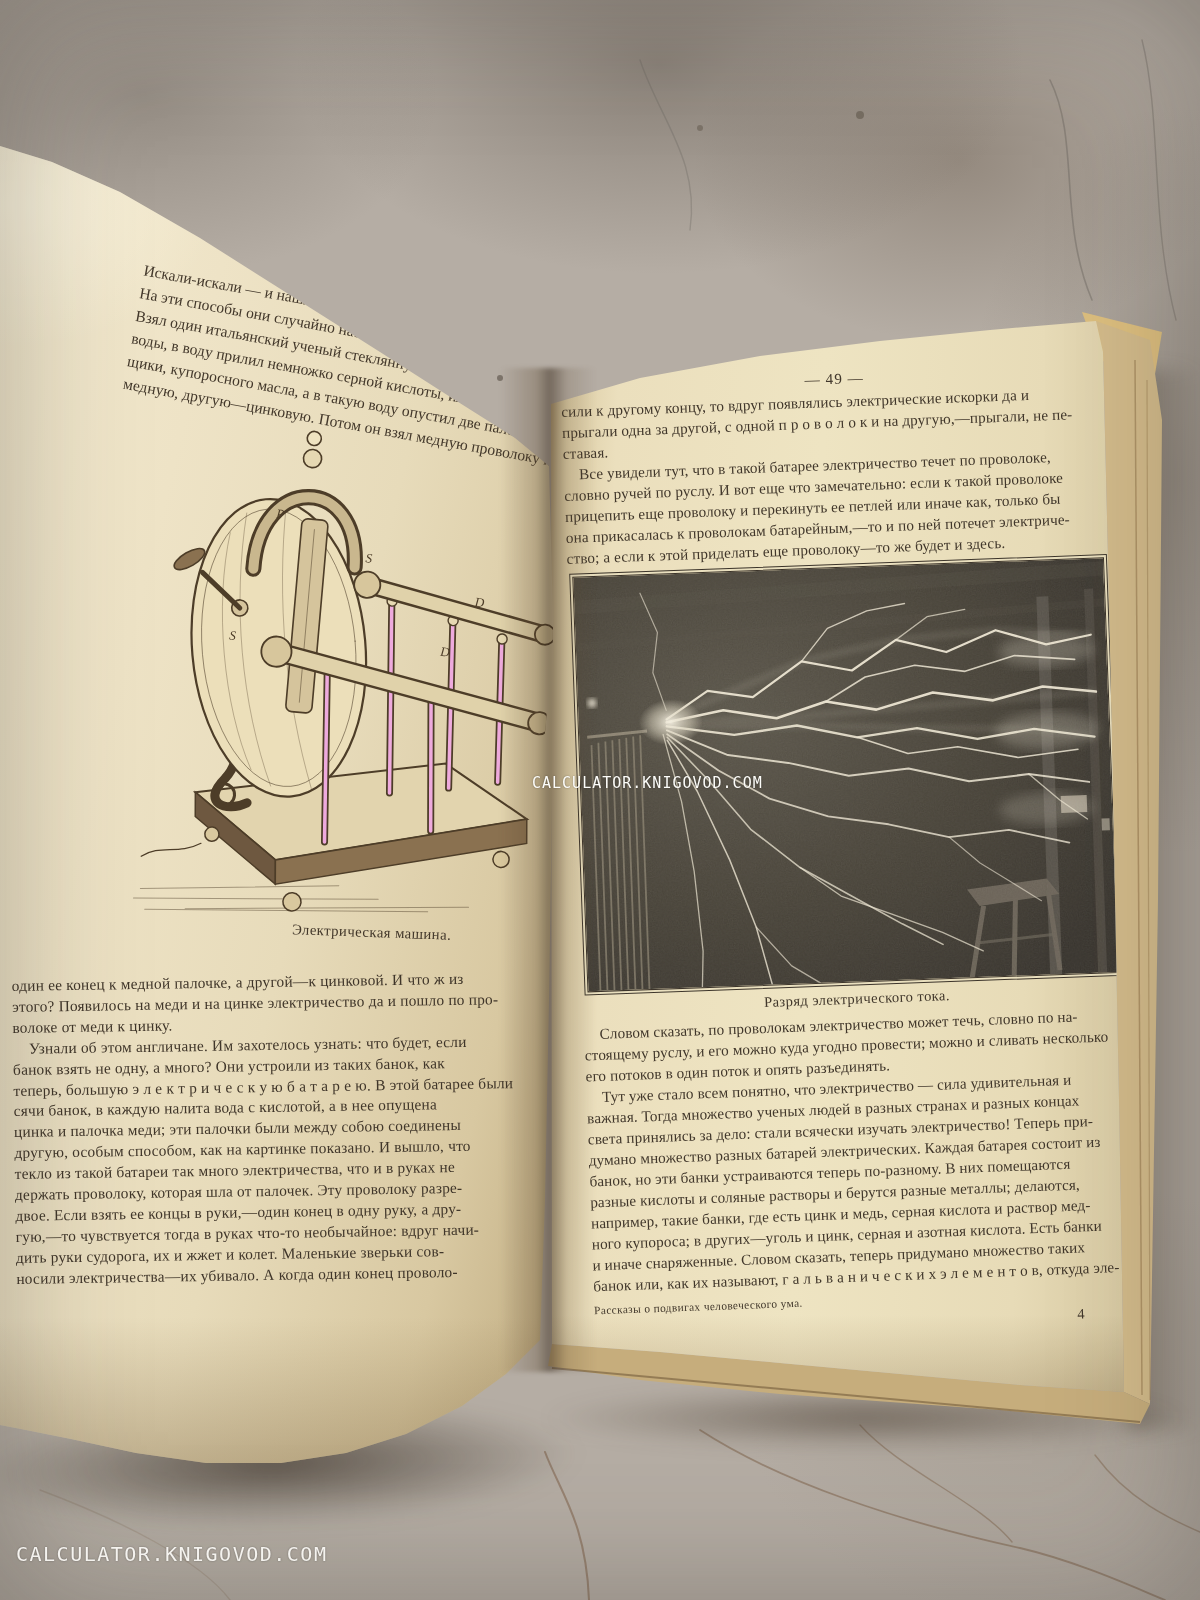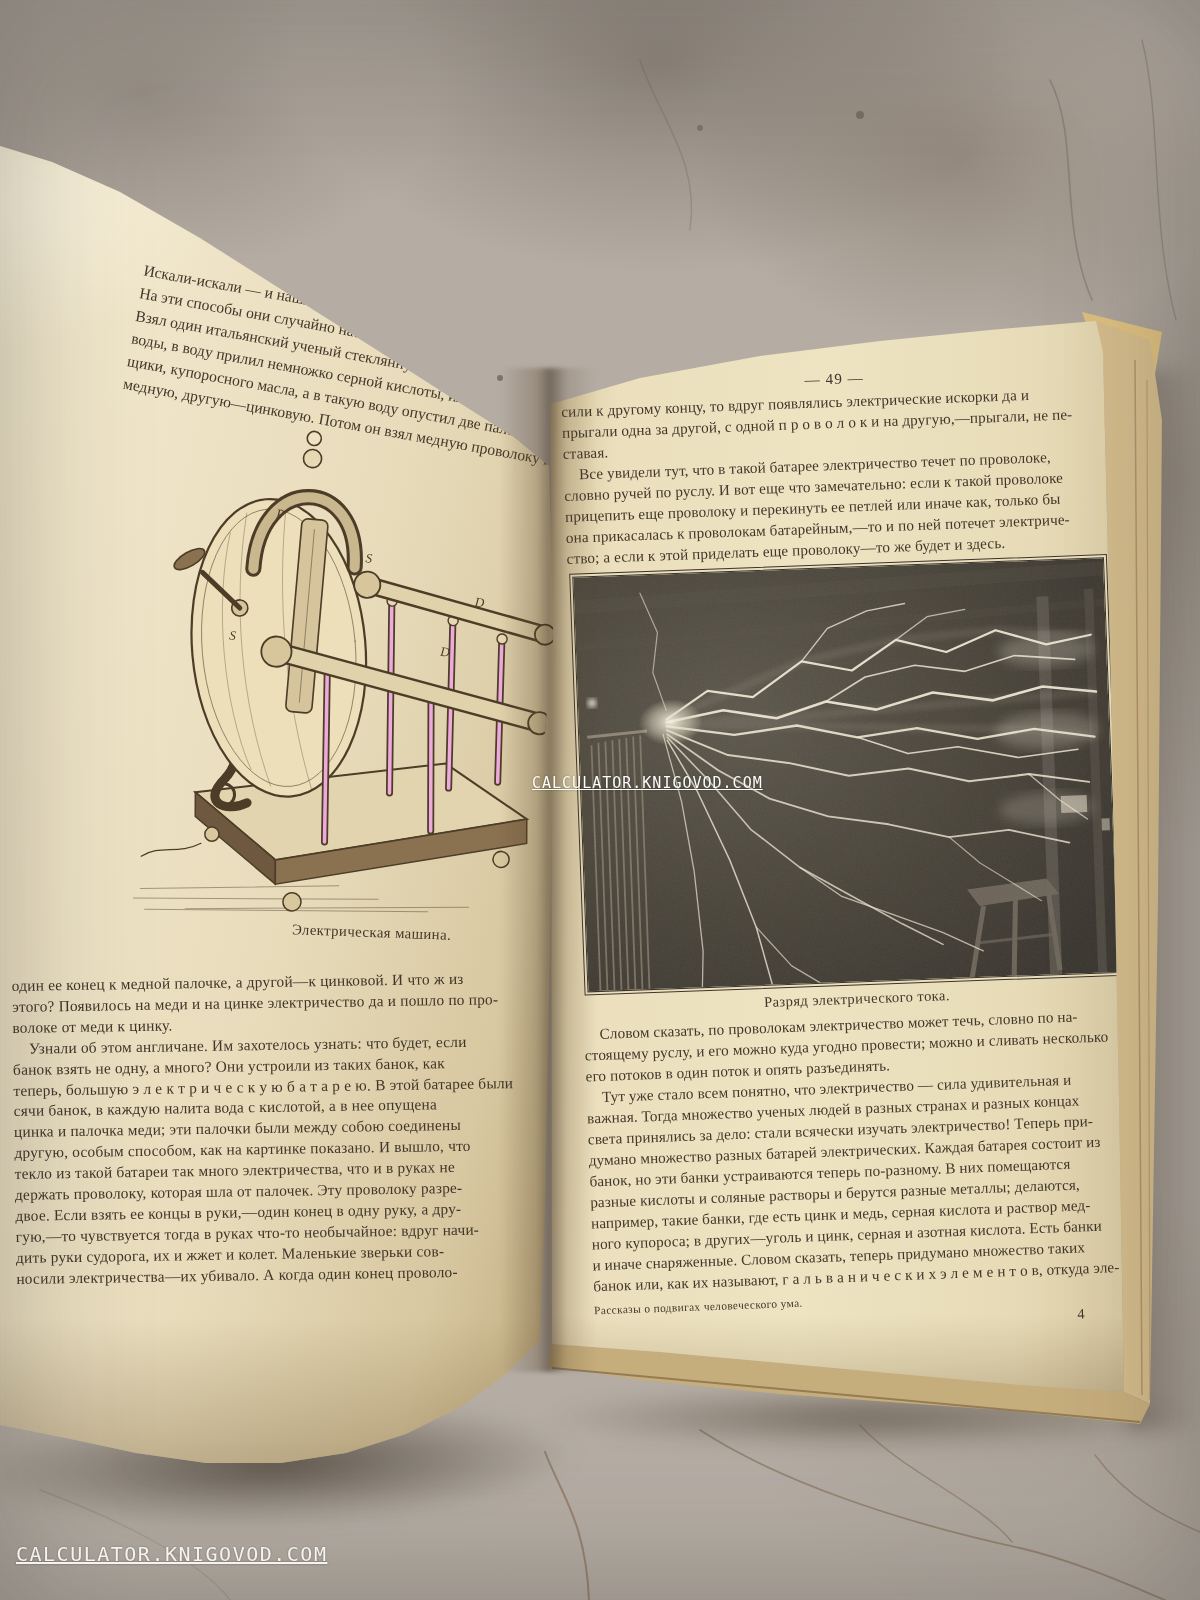--- a/index.html
+++ b/index.html
@@ -66,21 +66,21 @@
   .rp-footer-left{font-size:11.3px;letter-spacing:.4px;margin-top:4px;}
   .rp-footer-num{text-align:right;margin:0 58px 0 0;font-size:14.5px;}
   
   .gutter{left:500px;top:368px;width:96px;height:1004px;filter:blur(2px);
     background:linear-gradient(to right, rgba(90,70,45,0) 0%, rgba(90,70,45,.30) 38%,
       rgba(55,40,25,.5) 52%, rgba(90,70,45,.18) 70%, rgba(90,70,45,0) 100%);}
   .vignette{position:absolute;inset:0;box-shadow:inset 0 0 140px rgba(50,44,38,.35);
     pointer-events:none;}
   
   .wm{font-family:"DejaVu Sans Mono",monospace;color:#fdfdfa;
-    text-shadow:0 0 2px rgba(0,0,0,.35);text-decoration:underline;}
+    text-shadow:0 0 2px rgba(0,0,0,.35);}
   .wm-mid{left:532px;top:774px;font-size:15px;letter-spacing:1px;}
   .wm-bottom{left:16px;top:1542px;font-size:20px;letter-spacing:1.5px;color:#f5f3ef;}
 </style>
 </head>
 <body>
 
 <div class="scene">
 
   <div class="marble"></div>
 

